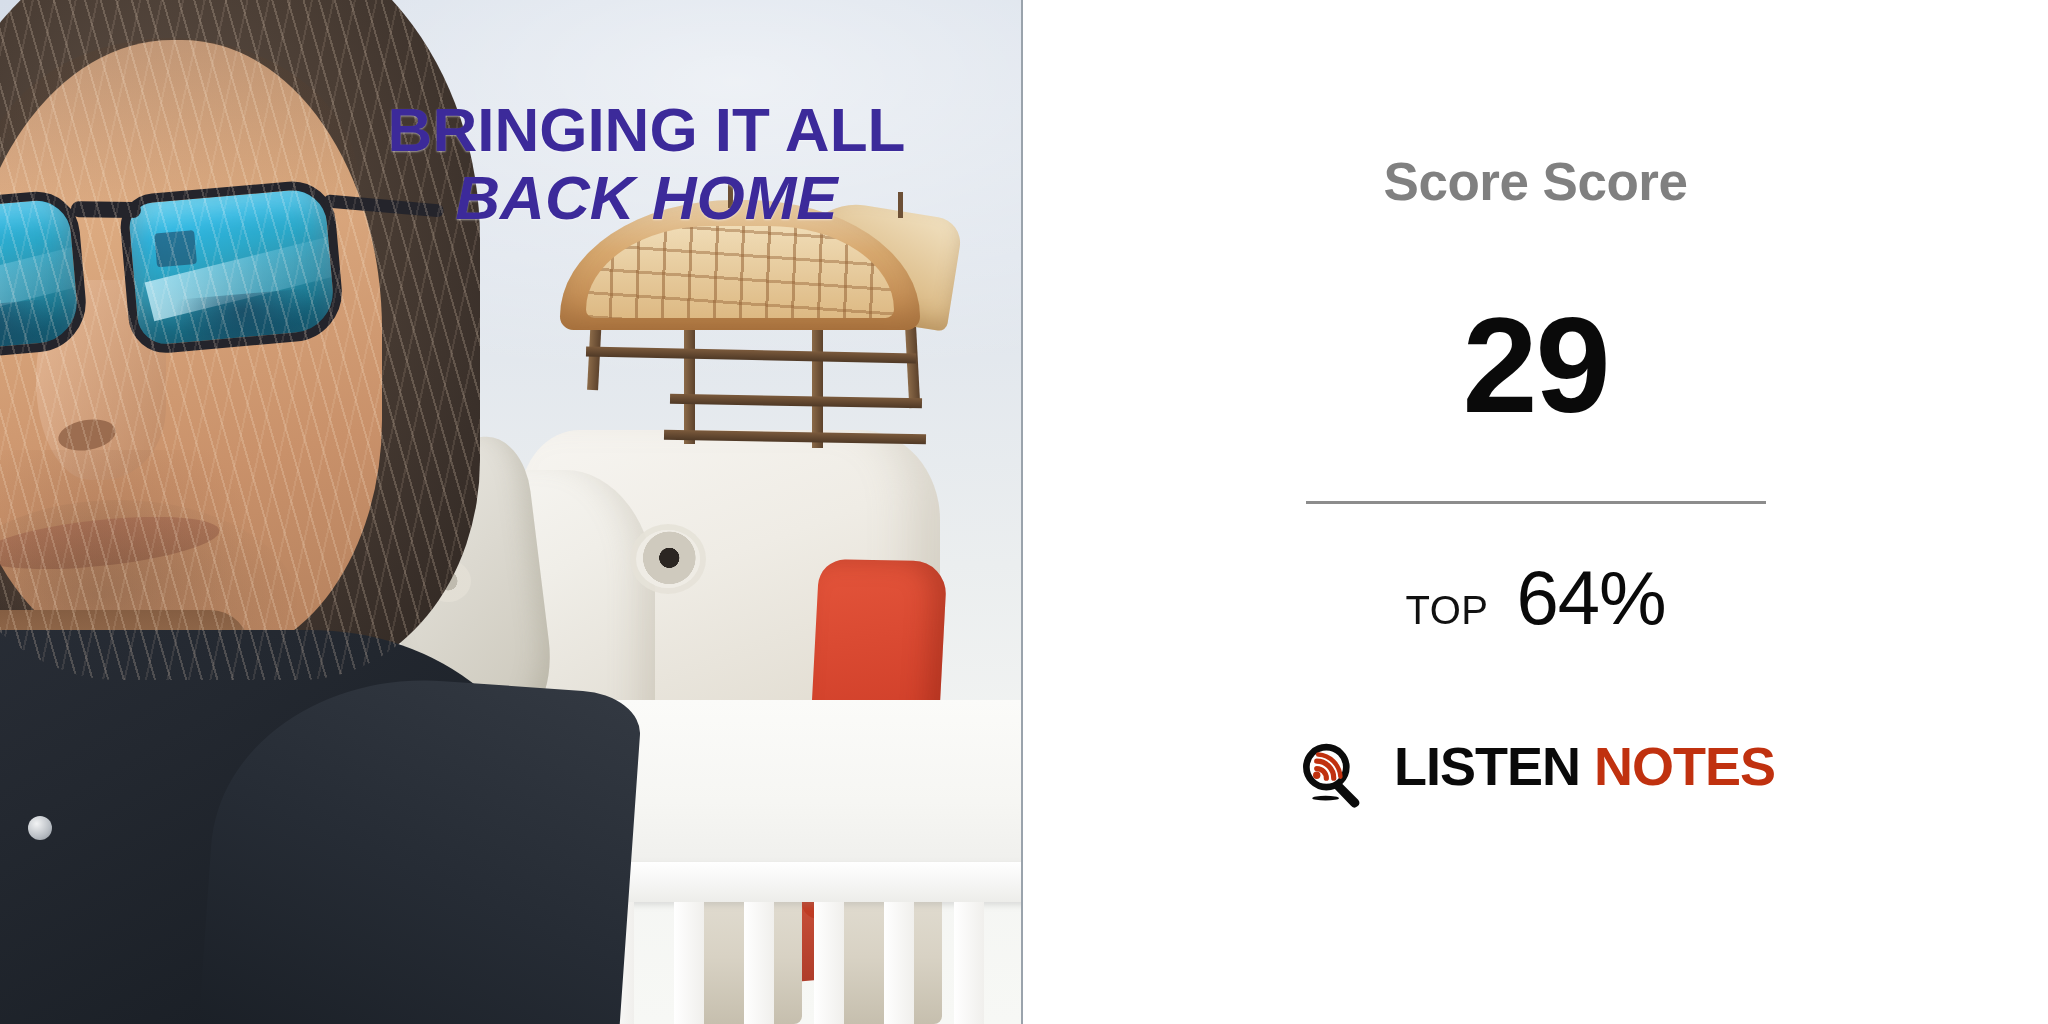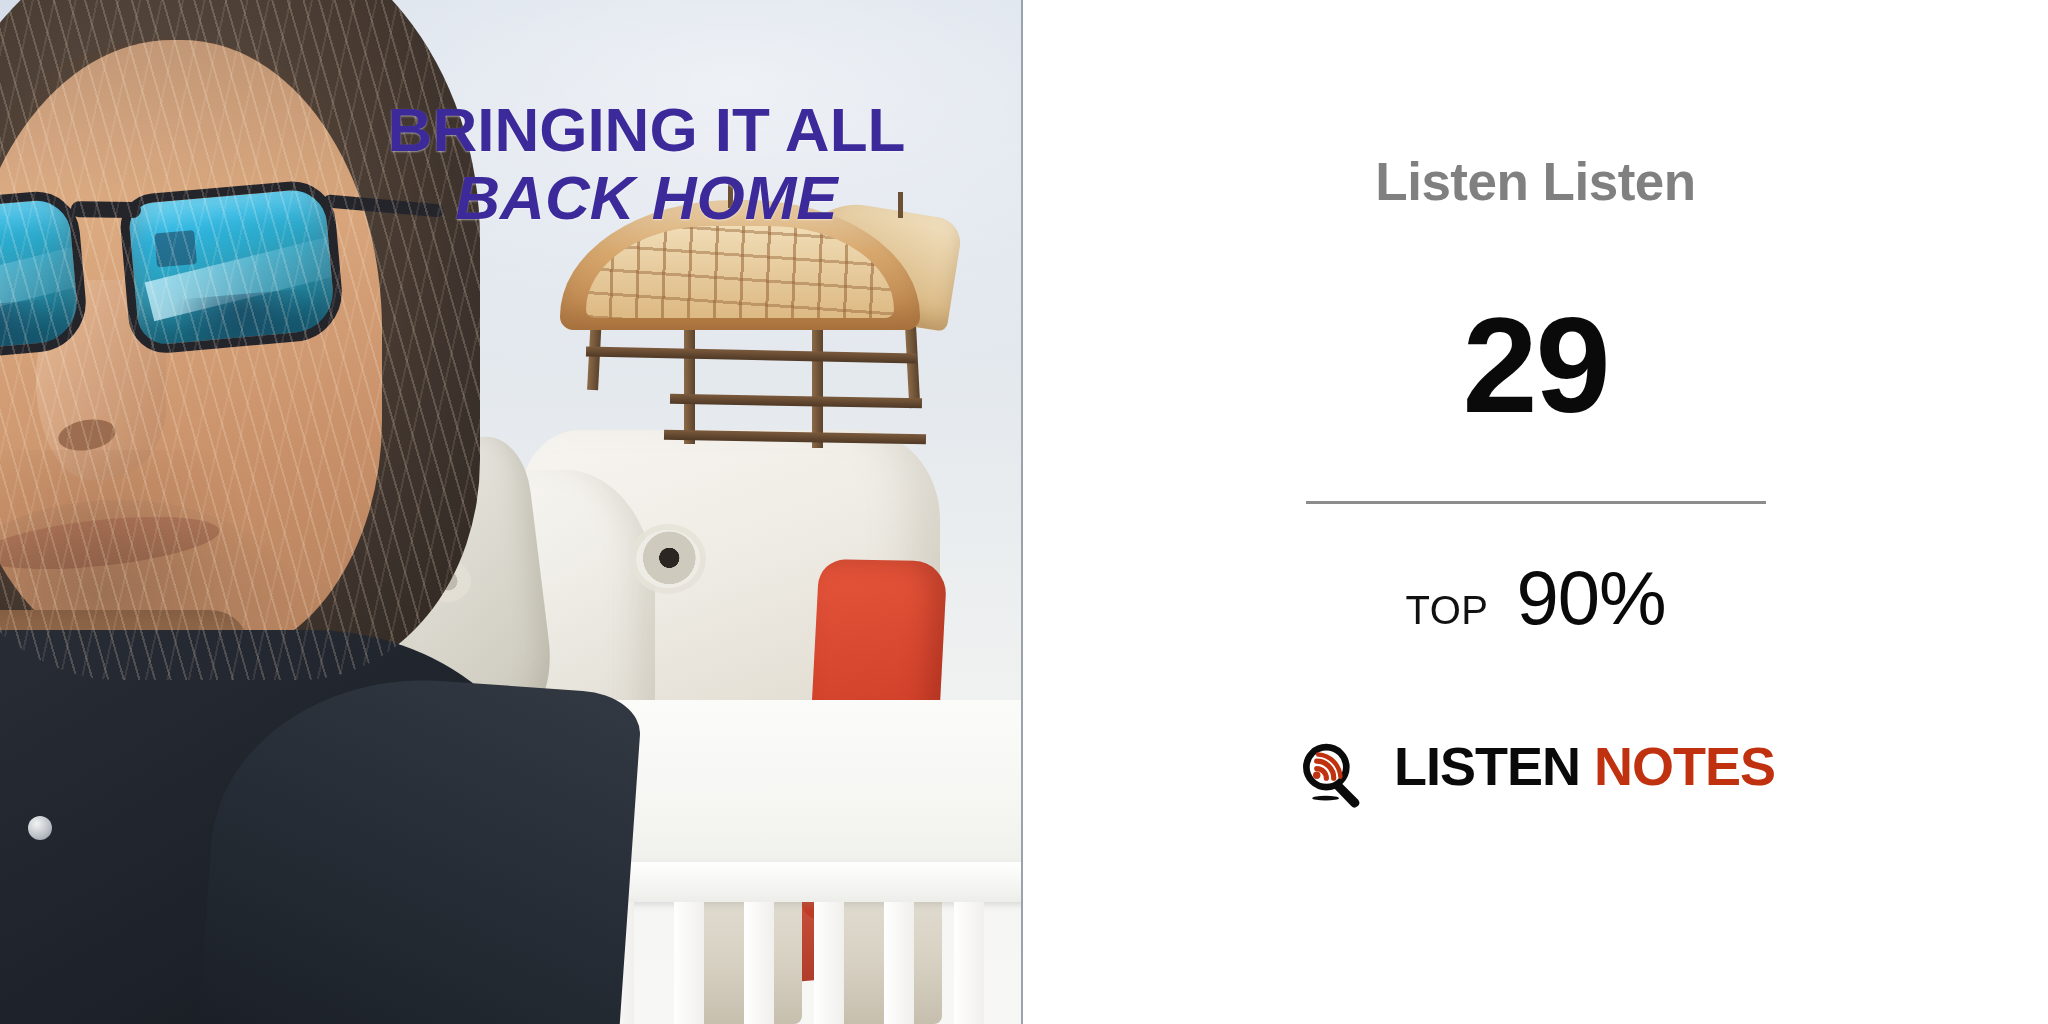--- a/index.html
+++ b/index.html
@@ -483,29 +483,29 @@
       <div class="cover-title">
         <span class="l1">BRINGING IT ALL</span>
         <span class="l2">BACK HOME</span>
       </div>
 
     </div>
   </div>
 
   <div class="score-panel">
 
-    <div class="score-title">Listen Listen</div>
+    <div class="score-title">Score Score</div>
 
     <div class="score-value">29</div>
 
     <div class="score-divider"></div>
 
     <div class="score-rank">
       <span class="rank-label">TOP</span>
-      <span class="rank-value">90%</span>
+      <span class="rank-value">64%</span>
     </div>
 
     <div class="ln-logo">
       <svg class="ln-mark" viewBox="0 0 100 100">
 
         <circle cx="41" cy="38" r="27" fill="none" stroke="#0b0b0b" stroke-width="9"></circle>
 
         <path d="M60 58 L84 82 Q88 87 83 91 Q78 95 74 90 L51 66 Z" fill="#0b0b0b"></path>
 
         <ellipse cx="40" cy="80" rx="18" ry="3.2" fill="#0b0b0b"></ellipse>

